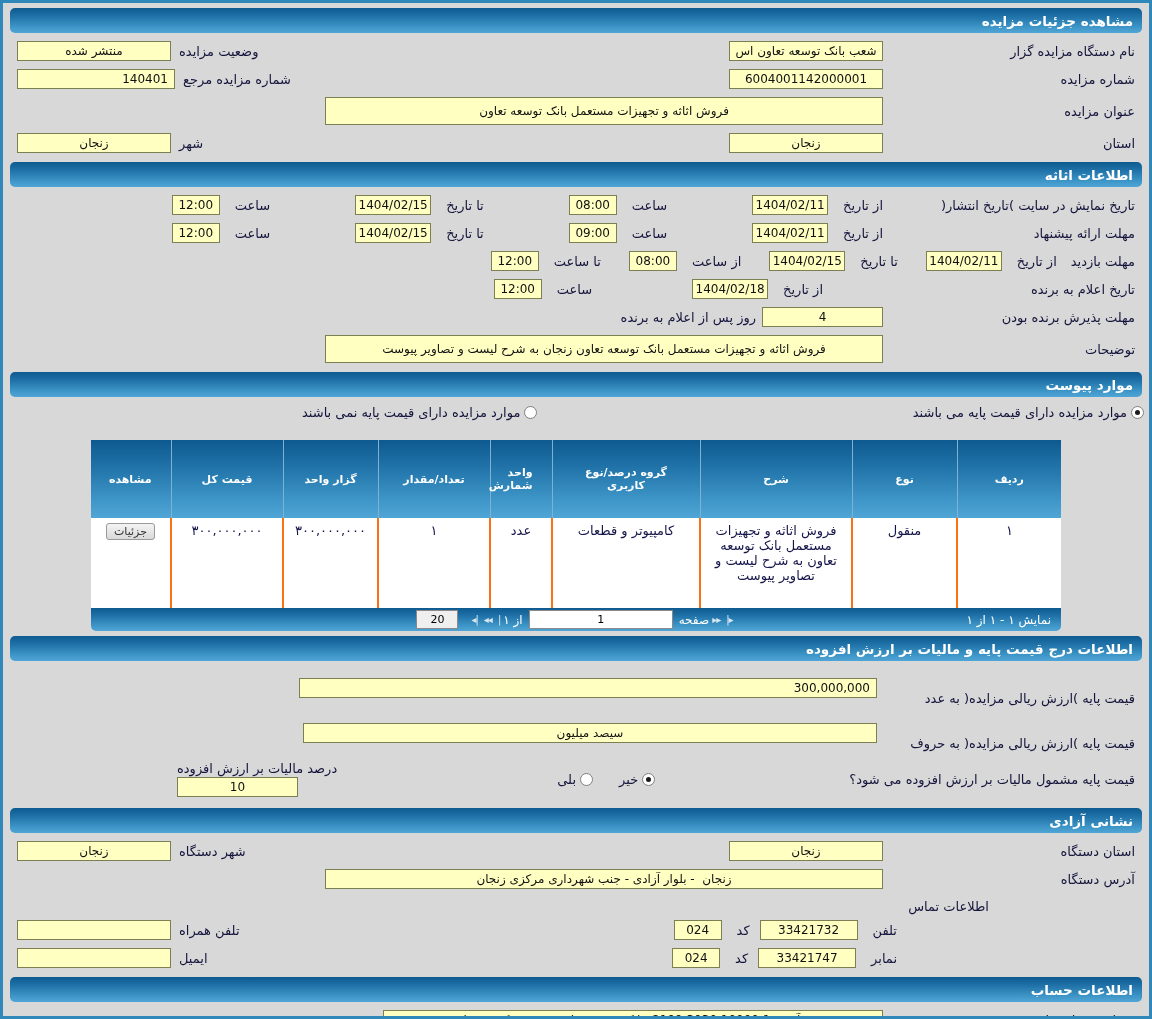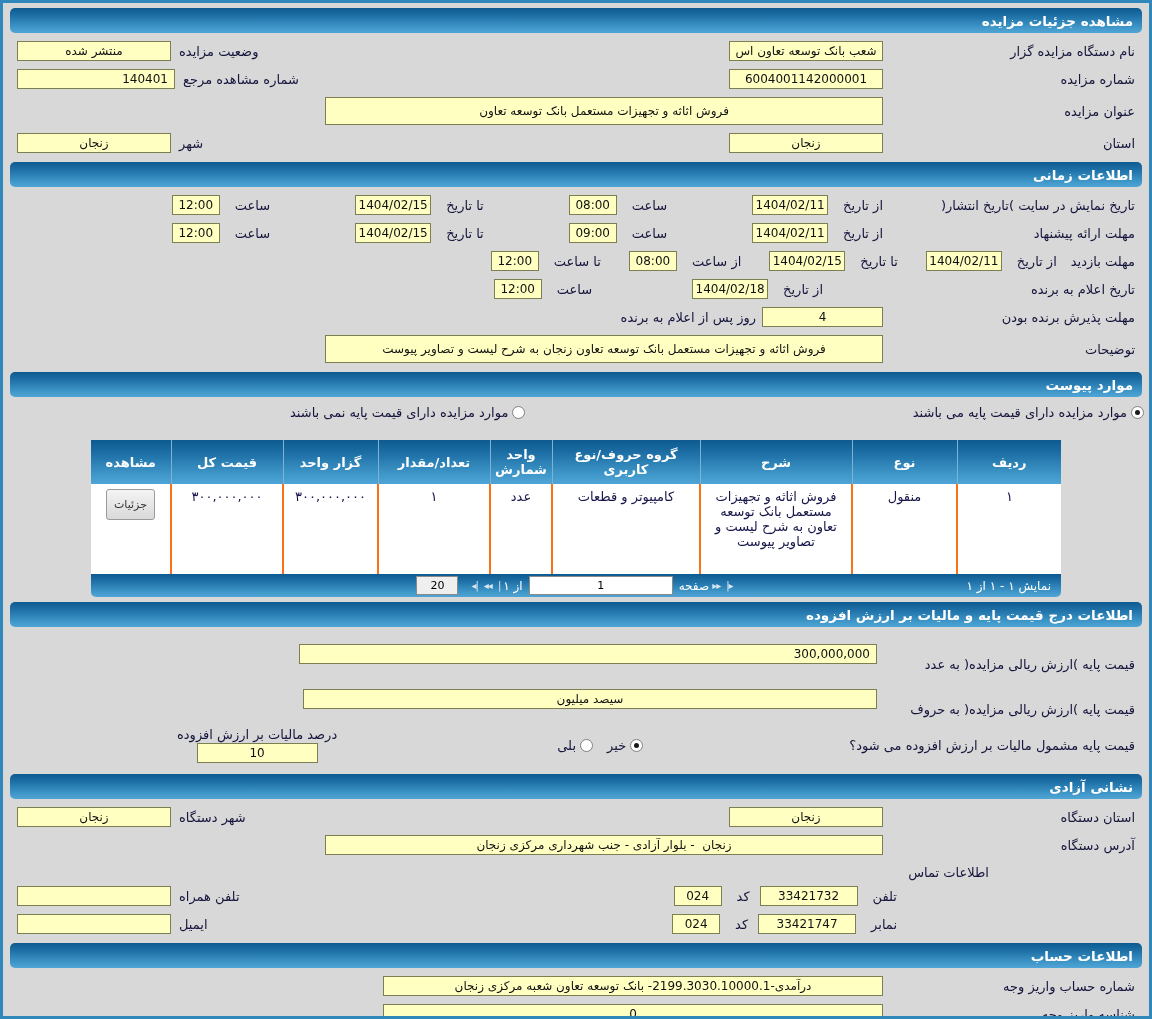--- a/index.html
+++ b/index.html
@@ -26,44 +26,44 @@
   .w148{width:148px}.w552{width:552px}.w494{width:494px}.w568{width:568px}.w92{width:92px}.w42{width:42px}.w115{width:115px}
   .date{width:70px}.time{width:42px}
   .big{height:24px}
   .ar{text-align:right;padding-right:6px}
   .sub{margin-left:15px}
   .mL85{margin-left:85px}.mL28{margin-left:28px}.mL100{margin-left:100px}
   .mR60{margin-right:60px}.mR6{margin-right:6px}
   .radio{width:11px;height:11px;border-radius:50%;border:1px solid #808080;background:#fff;
     display:inline-block;flex:0 0 auto;}
   .radio.sel::after{content:'';display:block;width:5px;height:5px;border-radius:50%;background:#1a1a1a;margin:3px;}
-  .radio-lbl{margin:0 4px 0 14px;}
+  .radio-lbl{margin:0 4px 0 26px;}
   table.tbl{width:970px;margin:16px auto 0;border-collapse:collapse;table-layout:fixed;font-size:13px;}
   .tbl th{
     background:linear-gradient(#0d5a90 0%,#1d6fa5 30%,#3d94c6 75%,#4fa6d6 100%);
-    color:#fff;font-weight:bold;border-left:1px solid #7fb2d2;padding:2px;height:40px;font-size:13px;
+    color:#fff;font-weight:bold;border-left:1px solid #7fb2d2;padding:19px;height:40px;font-size:11px;
   }
   .tbl th:last-child{border-left:none}
   .tbl td{background:#fff;border-left:2px solid #f97316;vertical-align:top;text-align:center;
     padding:5px 3px;height:80px;color:#15154a;}
   .tbl td:last-child{border-left:none}
   .pager{
     width:970px;margin:0 auto;height:23px;position:relative;
     background:linear-gradient(#0d5a90 0%,#1d6fa5 30%,#3d94c6 75%,#4fa6d6 100%);
     border-radius:0 0 5px 5px;display:flex;align-items:center;justify-content:center;
     color:#fff;font-size:12px;
   }
   .pager .showing{position:absolute;right:10px;}
   .nav{color:#d7e7f2;font-size:10px;margin:0 3px;letter-spacing:-1px;cursor:default;}
   .pg{width:138px;height:15px;border:1px solid #8a8a8a;text-align:center;font-size:11px;background:#fff;margin:0 6px;font-family:inherit;}
   .sz{width:36px;height:15px;border:1px solid #8a8a8a;text-align:center;font-size:11px;background:#efefef;margin-right:10px;font-family:inherit;}
   .detail-btn{background:linear-gradient(#f4f4f4,#d9d9d9);border:1px solid #9a9a9a;border-radius:3px;
-    font-size:11px;padding:8px 7px;color:#333;font-family:inherit;}
+    font-size:11px;padding:1px 7px;color:#333;font-family:inherit;}
   .vat-row{display:flex;align-items:center;justify-content:space-between;padding:6px 14px;font-size:13px;}
-  .pct-block{display:flex;flex-direction:column;align-items:center;margin-left:160px;font-size:13px;gap:1px;}
+  .pct-block{display:flex;flex-direction:column;align-items:flex-end;margin-left:160px;font-size:13px;gap:1px;}
   .contact-title{padding:6px 160px 2px 0;font-size:13px;}
   .indent240{padding-right:252px;}
   .dots{margin:18px 97px 0;border-top:2px dotted #2a2a70;height:0;}
 </style>
 </head>
 <body>
 
 <div class="bar">
     <span>مشاهده جزئیات مزایده</span>
   </div>
@@ -73,39 +73,39 @@
   <input class="inp w148" readonly="" value="شعب بانک توسعه تعاون اس" style="">
   <span class="grp-l">
     <span class="lbl-l">وضعیت مزایده</span>
     <input class="inp w148" readonly="" value="منتشر شده" style="">
   </span>
 </div>
 <div class="row">
   <span class="lbl-r">شماره مزایده</span>
   <input class="inp w148" readonly="" value="6004001142000001" style="">
   <span class="grp-l">
-    <span class="lbl-l">شماره مشاهده مرجع</span>
+    <span class="lbl-l">شماره مزایده مرجع</span>
     <input class="inp w148 ar" readonly="" value="140401" style="">
   </span>
 </div>
 <div class="row">
   <span class="lbl-r">عنوان مزایده</span>
   <input class="inp w552 big" readonly="" value="فروش اثاثه و تجهیزات مستعمل بانک توسعه تعاون" style="">
 </div>
 <div class="row">
   <span class="lbl-r">استان</span>
   <input class="inp w148" readonly="" value="زنجان" style="">
   <span class="grp-l">
     <span class="lbl-l">شهر</span>
     <input class="inp w148" readonly="" value="زنجان" style="">
   </span>
 </div>
 
 <div class="bar">
-    <span>اطلاعات زمانی</span>
+    <span>اطلاعات اثاثه</span>
   </div>
 
 <div class="row">
   <span class="lbl-r">تاریخ نمایش در سایت )تاریخ انتشار(</span>
   <span class="sub">از تاریخ</span>
   <input class="inp date mL85" readonly="" value="1404/02/11" style="">
   <span class="sub">ساعت</span>
   <input class="inp time mL85" readonly="" value="08:00" style="">
   <span class="sub">تا تاریخ</span>
   <input class="inp date mL85" readonly="" value="1404/02/15" style="">
@@ -179,21 +179,21 @@
       <col style="width:112px">
       <col style="width:95px">
       <col style="width:112px">
       <col style="width:80px">
   </colgroup>
   <thead>
     <tr>
       <th>ردیف</th>
       <th>نوع</th>
       <th>شرح</th>
-      <th>گروه حروف/نوع کاربری</th>
+      <th>گروه درصد/نوع کاربری</th>
       <th>واحد شمارش</th>
       <th>تعداد/مقدار</th>
       <th>گزار واحد</th>
       <th>قیمت کل</th>
       <th>مشاهده</th>
     </tr>
   </thead>
   <tbody>
     <tr>
       <td>۱</td>

